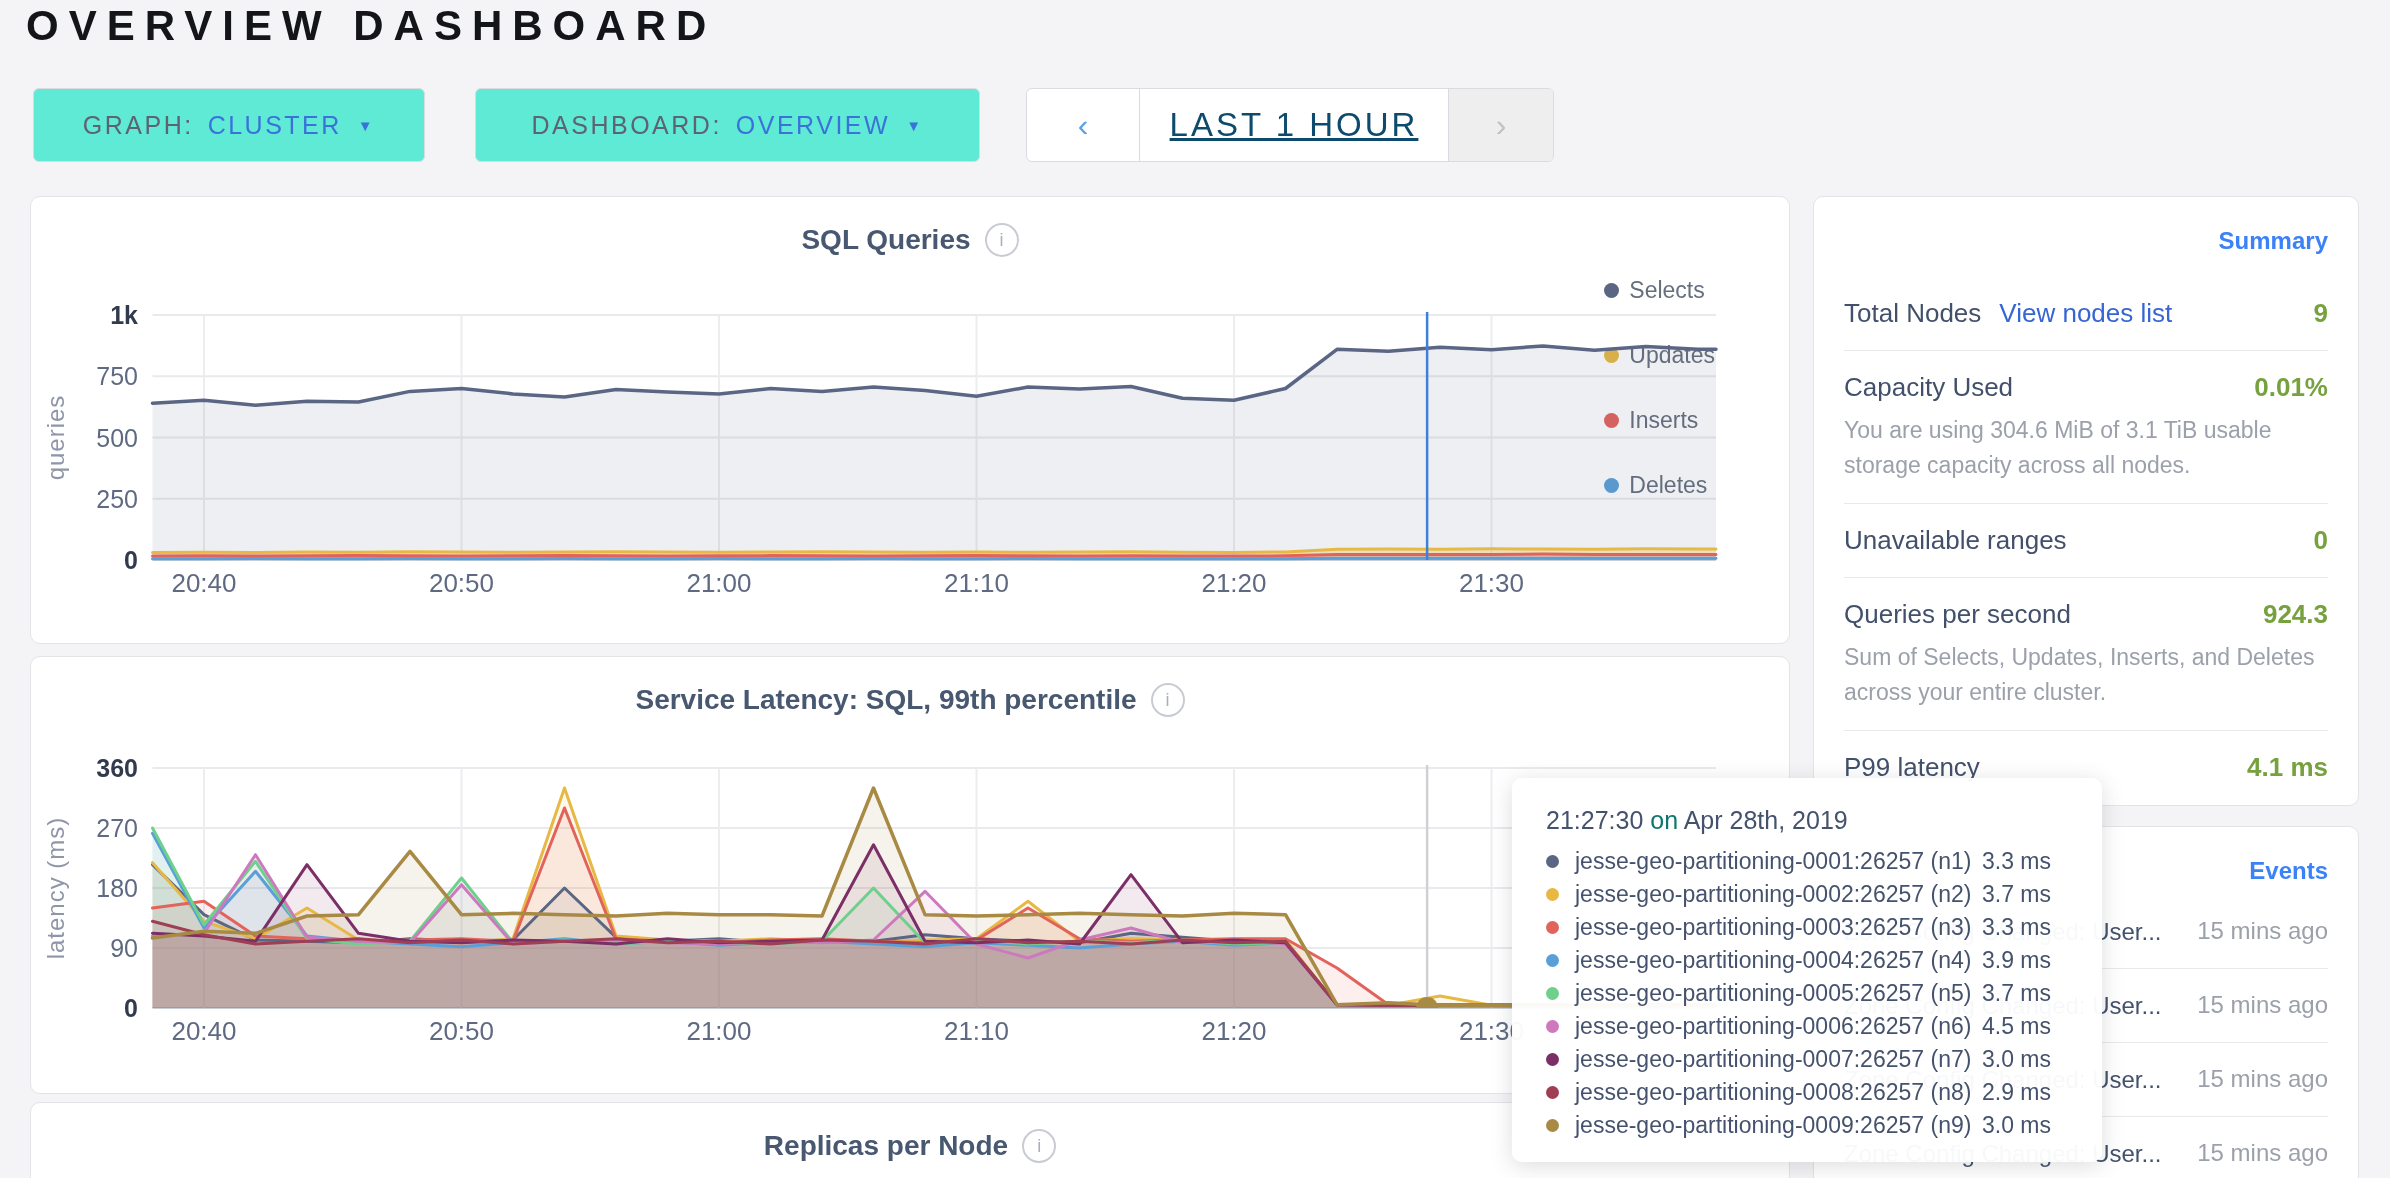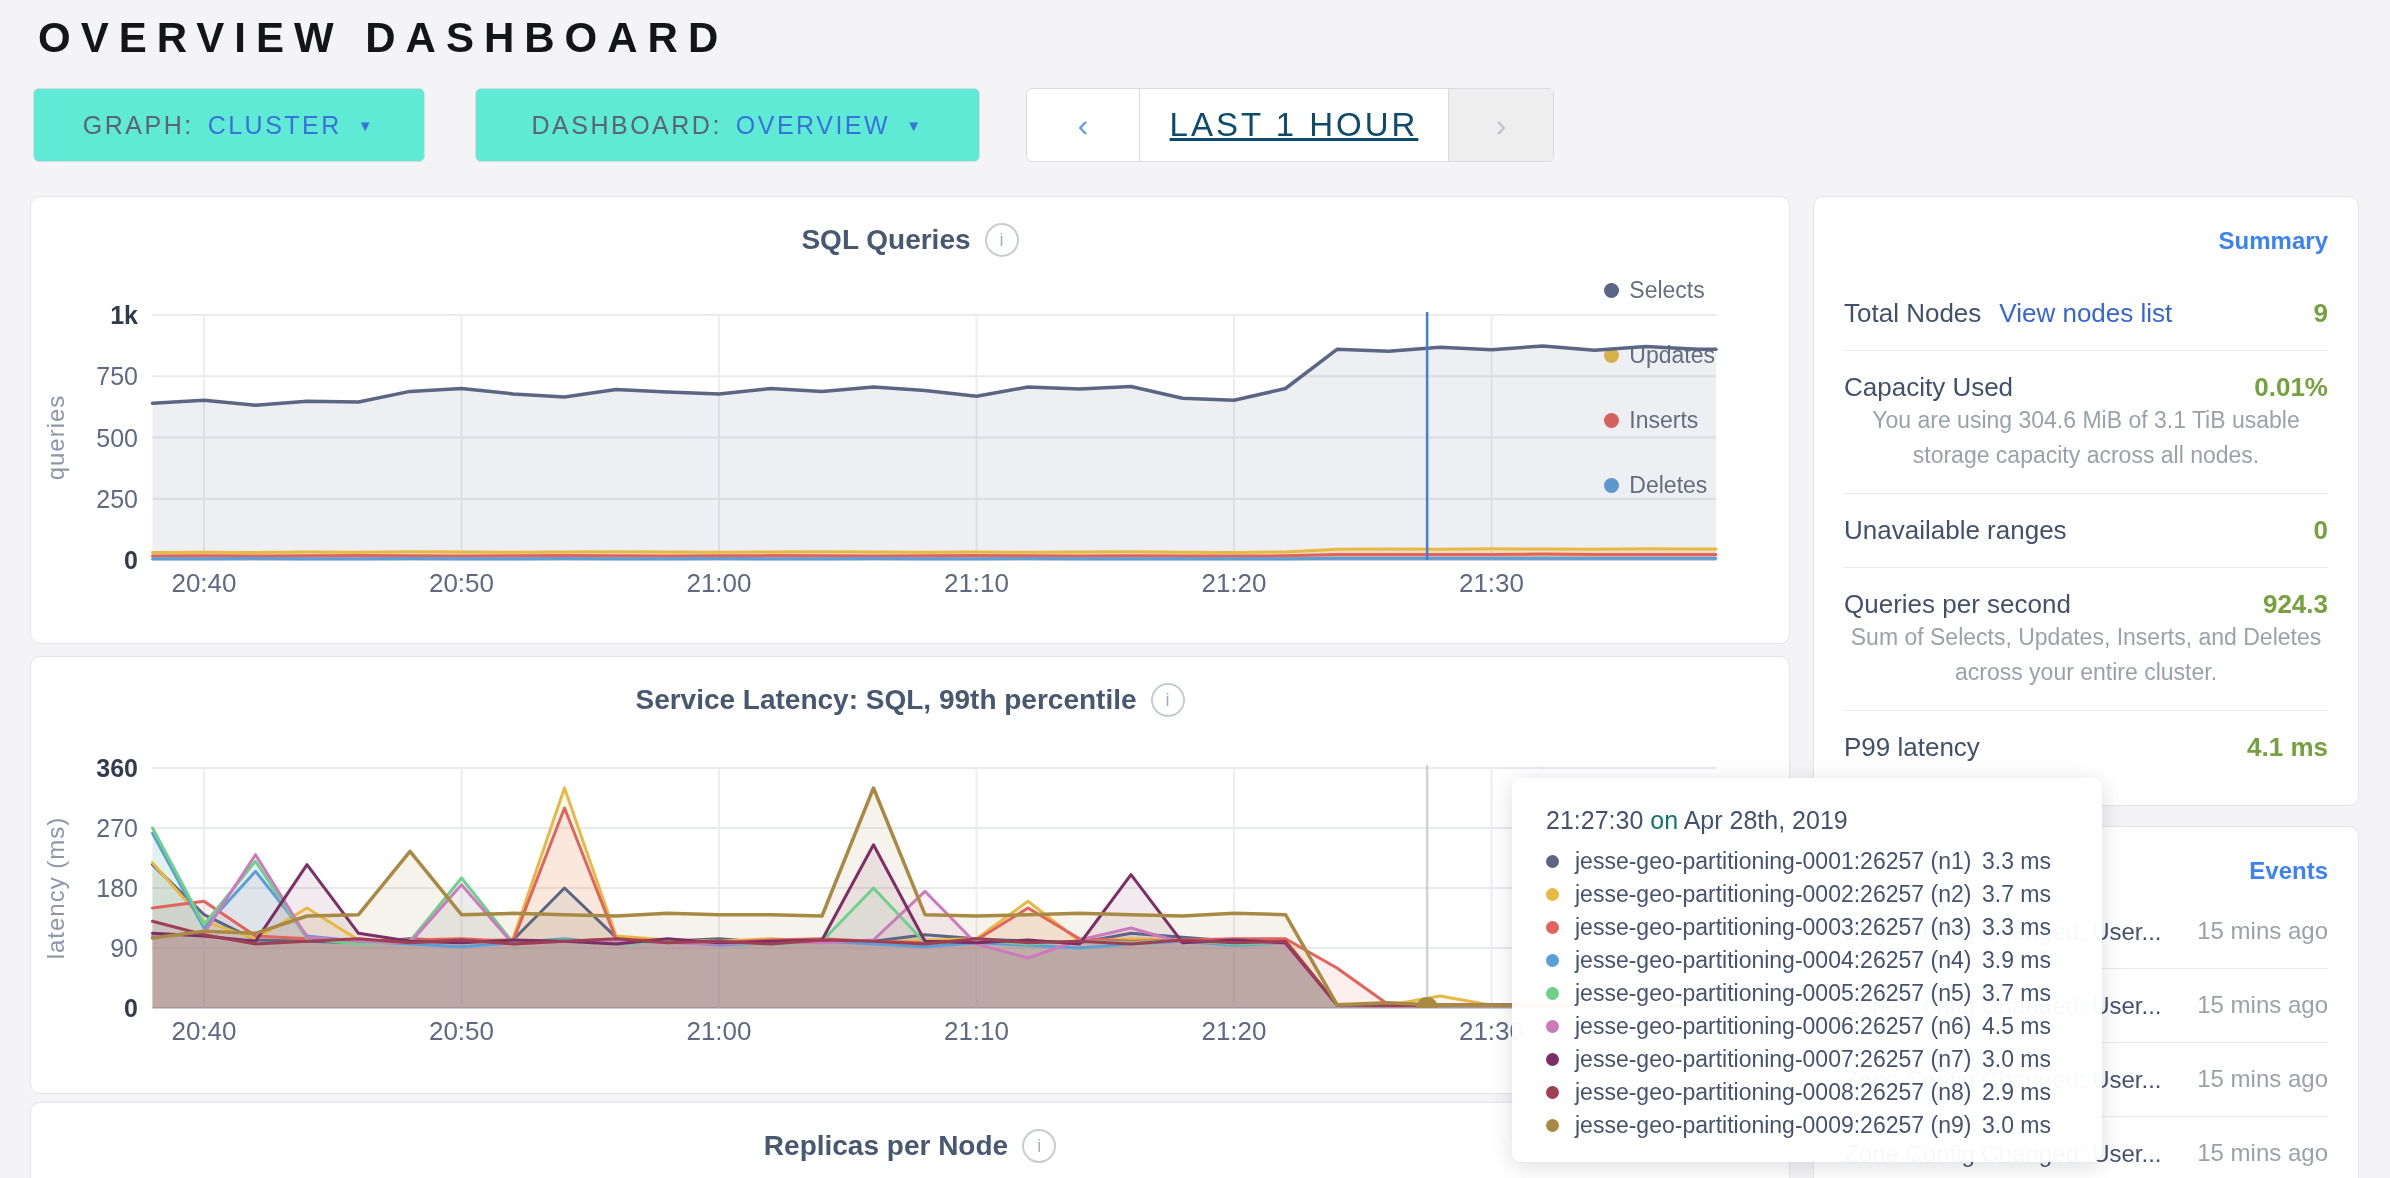--- a/index.html
+++ b/index.html
@@ -1,19 +1,19 @@
 <!DOCTYPE html>
 <html><head>
 <meta charset="utf-8">
 <style>
   html,body{margin:0;padding:0;}
   .stage{position:relative;width:2390px;height:1178px;background:#f4f4f6;overflow:hidden;
          font-family:"Liberation Sans",sans-serif;}
   .page-title{position:absolute;left:26px;top:2px;font-size:42px;font-weight:bold;
-              letter-spacing:10px;color:#141519;margin:12px;}
+              letter-spacing:10px;color:#141519;margin:0;}
   
   .ctl{position:absolute;top:88px;height:74px;background:#5eead4;border:1px solid #d9dbe0;
        border-radius:6px;display:flex;align-items:center;justify-content:center;
        font-size:25px;letter-spacing:2.5px;color:#5c6373;box-sizing:border-box;cursor:pointer;}
   .ctl .val{color:#3a72da;margin-left:14px;}
   .ctl .caret{color:#3a72da;font-size:15px;margin-left:16px;}
   .dd-graph{left:33px;width:392px;}
   .dd-dash{left:475px;width:505px;}
   .timegroup{position:absolute;top:88px;left:1026px;width:528px;height:74px;display:flex;
              border:1px solid #d9dbe0;border-radius:6px;overflow:hidden;background:#fff;box-sizing:border-box;}
@@ -38,21 +38,21 @@
   .card{position:absolute;left:1813px;width:546px;background:#fff;border:1px solid #e3e4e8;
         border-radius:10px;box-sizing:border-box;padding:0 30px;}
   .card-summary{top:196px;height:610px;}
   .card-events{top:826px;height:420px;}
   .card-title{text-align:right;font-size:24px;font-weight:bold;color:#3b82f6;padding-top:30px;}
   .sblock{border-bottom:1px solid #e8e9ec;padding:21px 0;}
   .sblock.last{border-bottom:none;}
   .srow{display:flex;align-items:baseline;font-size:26px;color:#42506b;}
   .srow .slink{color:#3765d4;margin-left:18px;cursor:pointer;}
   .srow .sval{margin-left:auto;color:#76a13e;font-weight:bold;}
-  .ssub{font-size:23px;color:#9ba0aa;line-height:1.5;text-align:center;}
+  .ssub{font-size:23px;color:#9ba0aa;line-height:1.5;margin-top:10px;}
   .sum-gap{height:22px;}
   .ev-list{margin-top:10px;}
   .ev-row{display:flex;align-items:center;border-bottom:1px solid #e8e9ec;min-height:73px;cursor:pointer;}
   .ev-text{flex:1;font-size:24px;color:#44516c;white-space:nowrap;overflow:hidden;}
   .ev-time{width:132px;text-align:right;font-size:24px;color:#9ba0aa;line-height:1.35;}
   
   .charts-svg{position:absolute;left:0;top:0;z-index:2;pointer-events:none;}
   
   .tooltip{position:absolute;left:1512px;top:778px;width:590px;height:384px;z-index:5;
            background:rgba(255,255,255,0.96);border-radius:10px;

